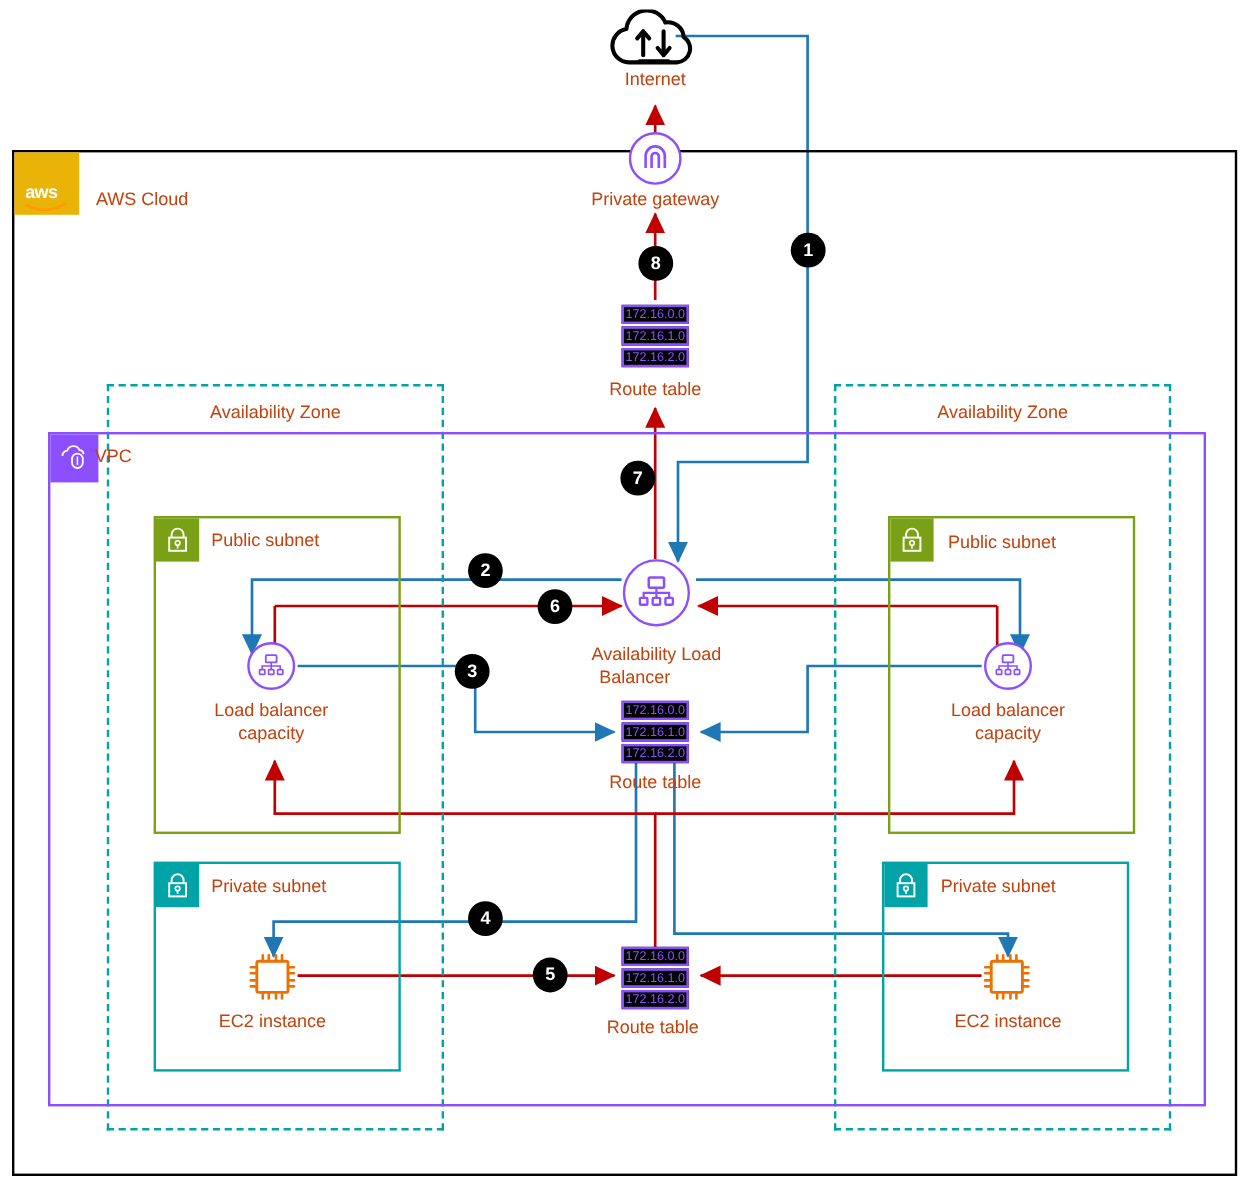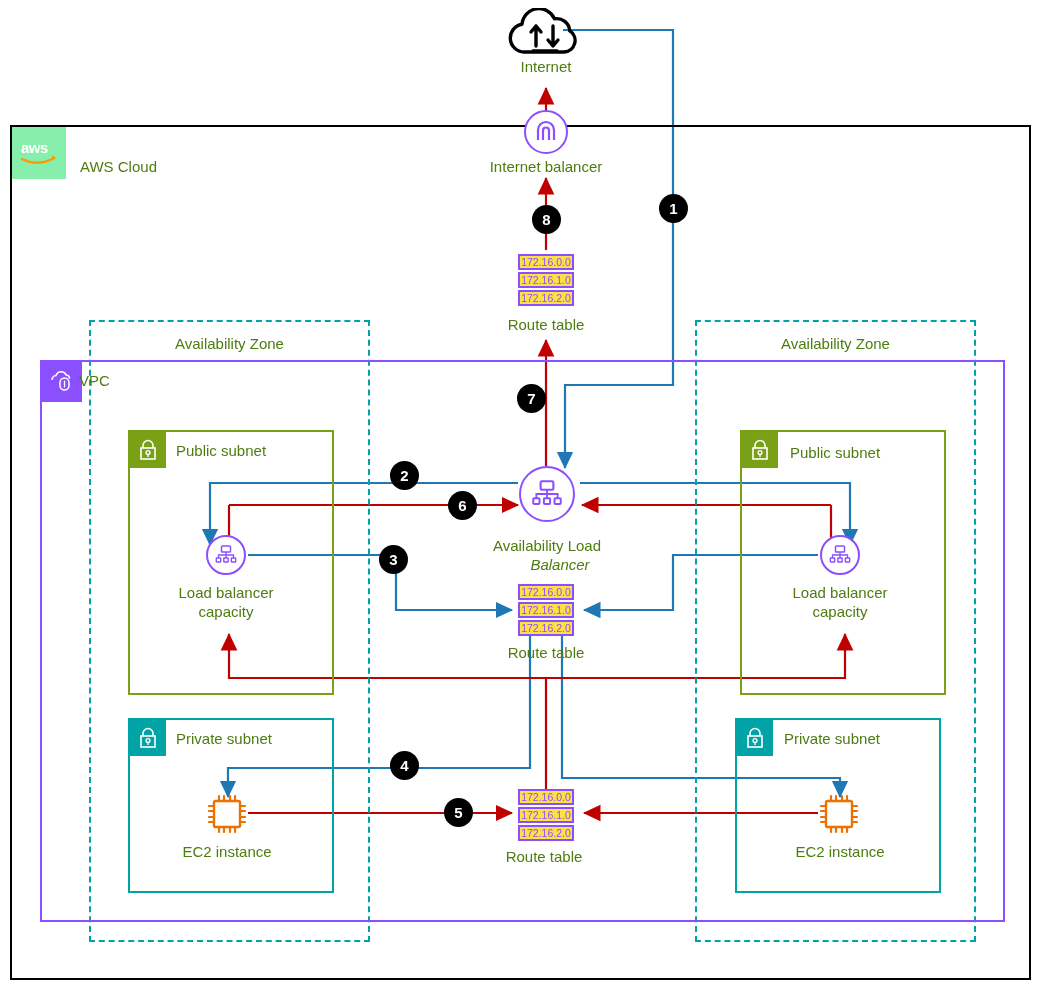--- a/index.html
+++ b/index.html
@@ -1,38 +1,38 @@
 <!DOCTYPE html>
 <html><head>
 <meta charset="utf-8">
 <style>
   html,body{margin:0;padding:0;background:#ffffff;}
   body{font-family:"Liberation Sans",sans-serif;}
   #stage{position:relative;width:1041px;height:995px;background:#fff;overflow:hidden;}
-  .lbl{position:absolute;color:#4d7c0f;white-space:nowrap;}
+  .lbl{position:absolute;color:#c2410c;white-space:nowrap;}
   .ttl{font-size:15px;}
   .cap{font-size:15px;text-align:center;}
   
   .aws-cloud{position:absolute;border:2px solid #000;box-sizing:border-box;}
-  .aws-badge{position:absolute;background:#86efac;display:flex;align-items:center;justify-content:center;}
+  .aws-badge{position:absolute;background:#eab308;display:flex;align-items:flex-end;justify-content:center;}
   .vpc-box{position:absolute;border:2px solid #8c4fff;box-sizing:border-box;}
   .vpc-badge{position:absolute;background:#8c4fff;display:flex;align-items:center;justify-content:center;}
   .az-box{position:absolute;border:2px dashed #00a4a6;box-sizing:border-box;}
   .pub-box{position:absolute;border:2px solid #7aa116;box-sizing:border-box;}
   .pub-badge{position:absolute;background:#7aa116;display:flex;align-items:center;justify-content:center;}
   .priv-box{position:absolute;border:2px solid #00a4a6;box-sizing:border-box;}
   .priv-badge{position:absolute;background:#00a4a6;display:flex;align-items:center;justify-content:center;}
   
   .node{position:absolute;}
   .circ{position:absolute;border-radius:50%;box-sizing:border-box;display:flex;align-items:center;justify-content:center;}
   .lb-circ{border:2.5px solid #8c4fff;background:#fff;}
   .igw-circ{border:2.5px solid #8c4fff;background:#fff;}
   
   .rt{position:absolute;}
-  .rt-row{border:2px solid #8c4fff;background:#fde047;color:#8c4fff;font-size:10.5px;
+  .rt-row{border:2px solid #8c4fff;background:#000000;color:#8c4fff;font-size:10.5px;
           text-align:center;box-sizing:border-box;width:56px;height:16px;line-height:12px;
           margin-bottom:2px;font-family:"Liberation Sans",sans-serif;}
   
   .num{position:absolute;width:29px;height:29px;border-radius:50%;background:#000;color:#fff;
        font-size:15px;font-weight:bold;display:flex;align-items:center;justify-content:center;z-index:40;}
   svg.wires{position:absolute;left:0;top:0;width:1041px;height:995px;pointer-events:none;}
   .ec2-ic{position:absolute;}
 </style>
 </head>
 <body>
@@ -104,21 +104,21 @@
     </svg>
   </div>
   <div class="lbl ttl" style="left:80px;top:158px;">AWS Cloud</div>
 
   <div class="circ igw-circ" style="left:524px;top:110px;width:44px;height:44px;">
     <svg width="26" height="26" viewBox="0 0 26 26">
       <path d="M5,21 V11 a8,8 0 0 1 16,0 V21" fill="none" stroke="#8c4fff" stroke-width="2.2"></path>
       <path d="M10,21 V11.5 a3,3 0 0 1 6,0 V21" fill="none" stroke="#8c4fff" stroke-width="2.2"></path>
     </svg>
   </div>
-  <div class="lbl cap" style="left:466px;top:158px;width:160px;">Internet  balancer</div>
+  <div class="lbl cap" style="left:466px;top:158px;width:160px;">Private  gateway</div>
 
   <div class="rt" style="left:518px;top:254px;">
     <div class="rt-row">172.16.0.0</div>
     <div class="rt-row">172.16.1.0</div>
     <div class="rt-row">172.16.2.0</div>
   </div>
   <div class="lbl cap" style="left:486px;top:316px;width:120px;">Route table</div>
 
   <div class="az-box" style="left:89px;top:320px;width:281px;height:622px;"></div>
   <div class="lbl ttl" style="left:89px;top:335px;width:281px;text-align:center;">Availability Zone</div>
@@ -233,21 +233,21 @@
   <div class="circ lb-circ" style="left:519px;top:466px;width:56px;height:56px;">
     <svg width="34" height="34" viewBox="0 0 24 24">
       <rect x="7.5" y="3" width="9" height="6" rx="0.8" fill="none" stroke="#8c4fff" stroke-width="1.5"></rect>
       <path d="M12,9 v3 M4.5,15 v-3 h15 v3 M12,12 v3" stroke="#8c4fff" stroke-width="1.3" fill="none"></path>
       <rect x="2.3" y="15" width="4.4" height="4" rx="0.6" fill="none" stroke="#8c4fff" stroke-width="1.4"></rect>
       <rect x="9.8" y="15" width="4.4" height="4" rx="0.6" fill="none" stroke="#8c4fff" stroke-width="1.4"></rect>
       <rect x="17.3" y="15" width="4.4" height="4" rx="0.6" fill="none" stroke="#8c4fff" stroke-width="1.4"></rect>
     </svg>
   </div>
   <div class="lbl cap" style="left:477px;top:537px;width:140px;">Availability Load</div>
-  <div class="lbl cap" style="left:490px;top:556px;width:140px;font-style:italic;">Balancer</div>
+  <div class="lbl cap" style="left:459px;top:556px;width:140px;">Balancer</div>
 
   <div class="rt" style="left:518px;top:584px;">
     <div class="rt-row">172.16.0.0</div>
     <div class="rt-row">172.16.1.0</div>
     <div class="rt-row">172.16.2.0</div>
   </div>
   <div class="lbl cap" style="left:486px;top:644px;width:120px;">Route table</div>
 
   <div class="rt" style="left:518px;top:789px;">
     <div class="rt-row">172.16.0.0</div>

